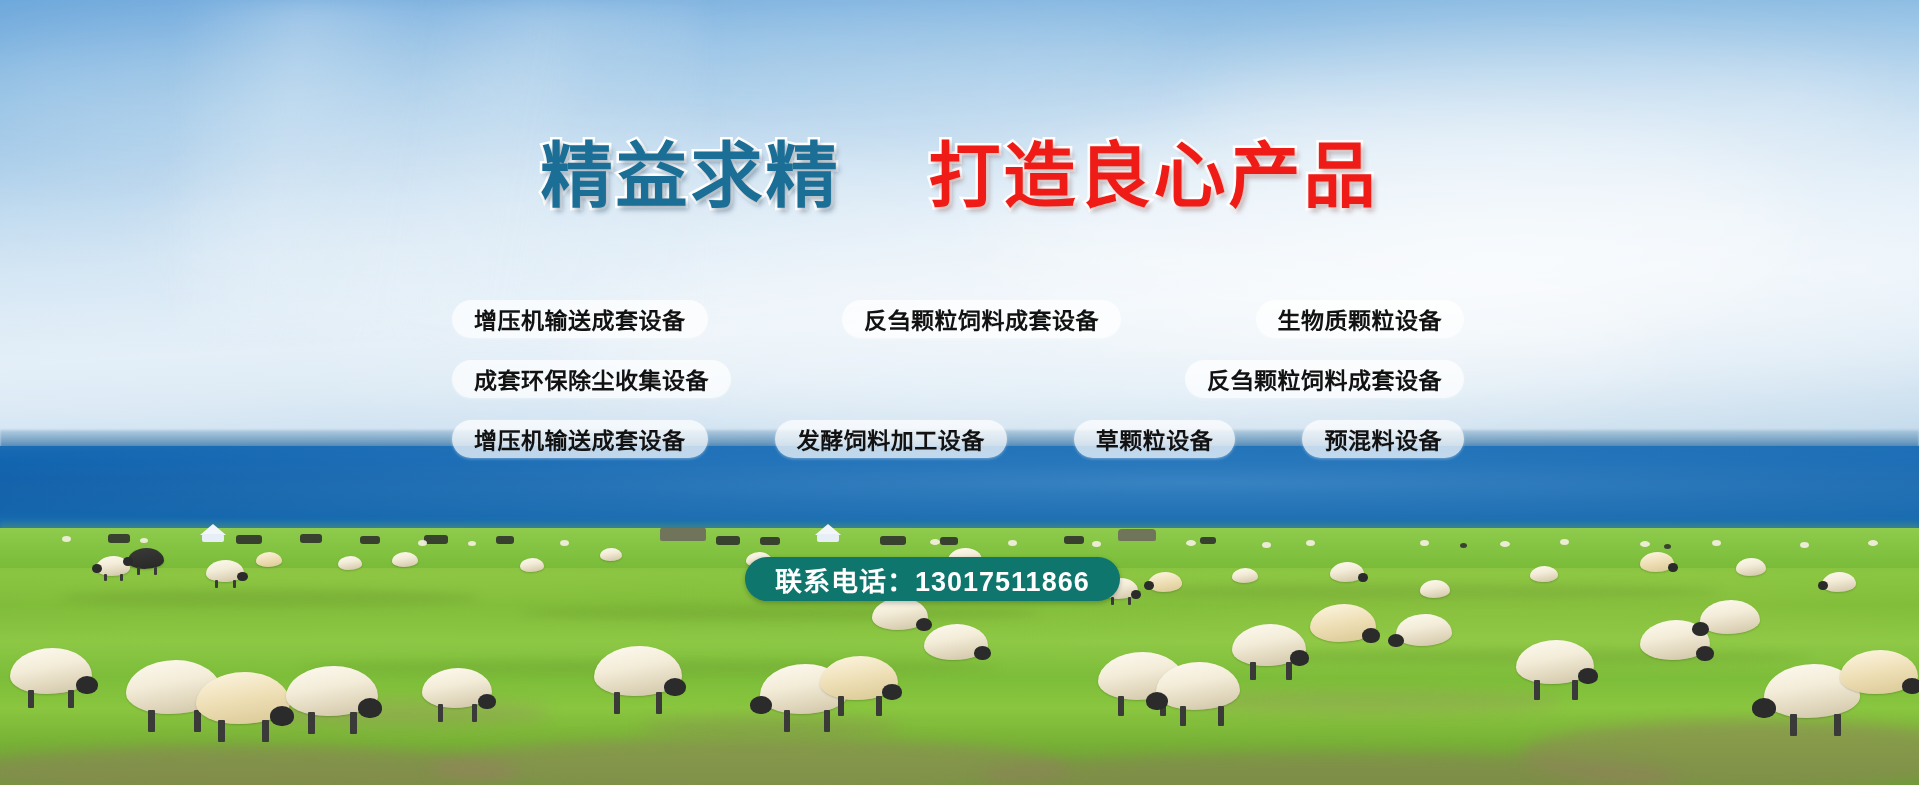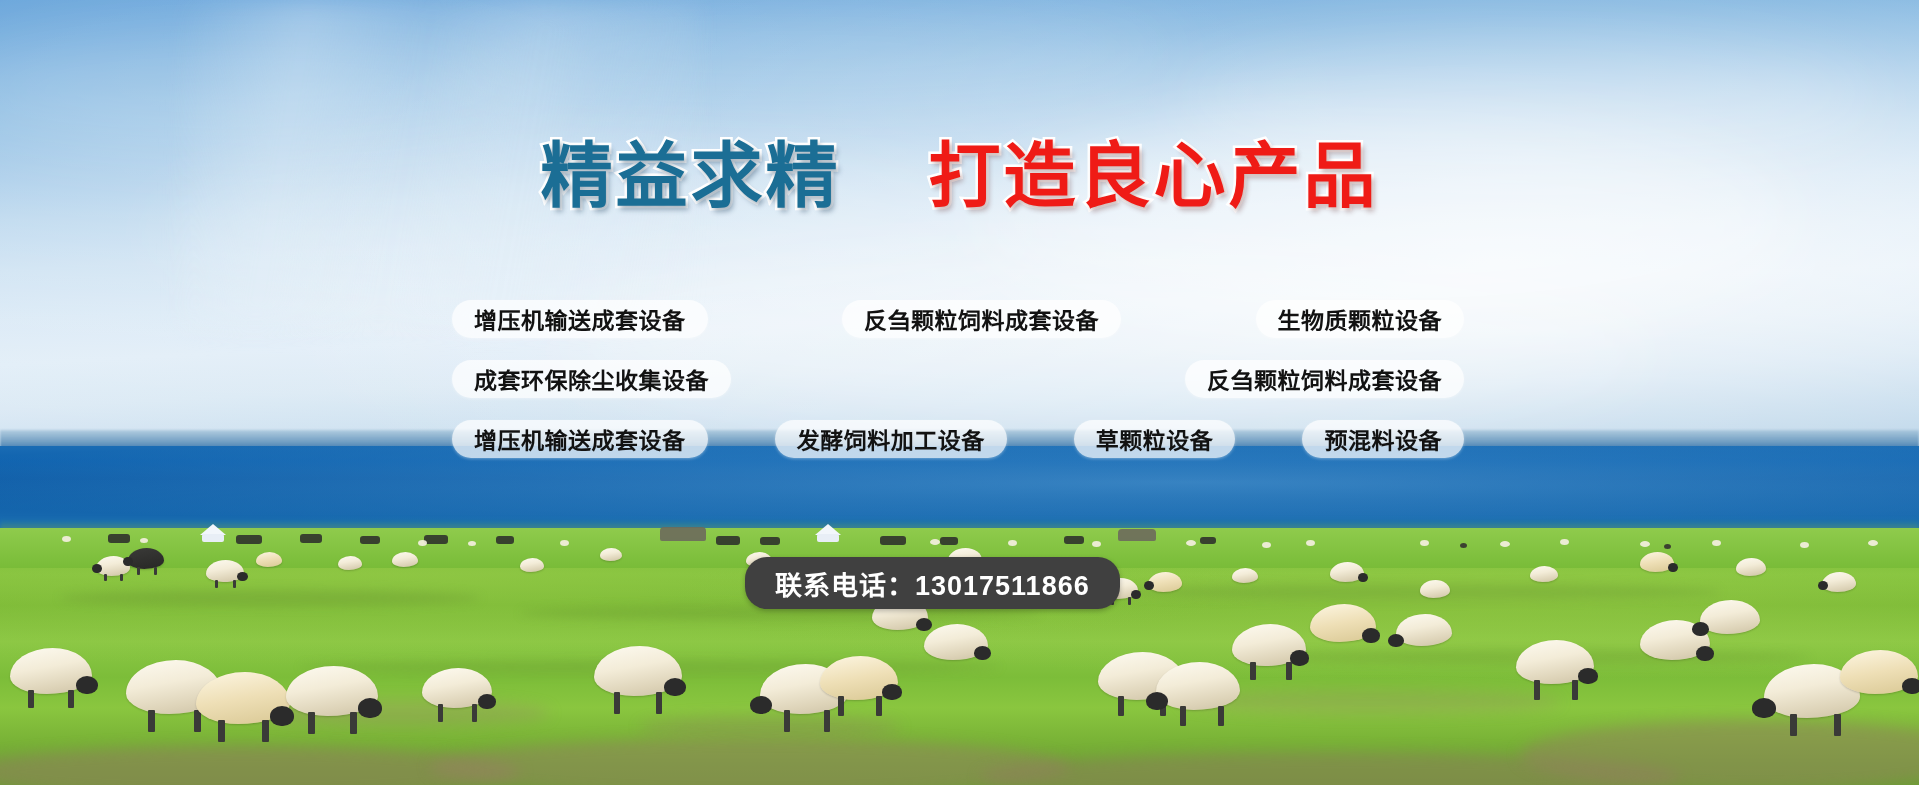--- a/index.html
+++ b/index.html
@@ -206,25 +206,25 @@
     font-weight:bold;
     letter-spacing:.5px;
     white-space:nowrap;
     box-shadow:0 1px 3px rgba(255,255,255,.35);
     cursor:pointer;
   }
 
   
   .phone{
     position:absolute;left:745px;top:557px;
-    height:52px;
+    height:44px;
     display:inline-flex;align-items:center;justify-content:center;
     padding:0 30px;
     border-radius:22px;
-    background:#404040;
+    background:#0f766e;
     color:#ffffff;
     font-size:27px;
     font-weight:bold;
     letter-spacing:1px;
     white-space:nowrap;
     box-shadow:0 2px 5px rgba(0,0,0,.25);
     cursor:pointer;
   }
 </style>
 </head>

